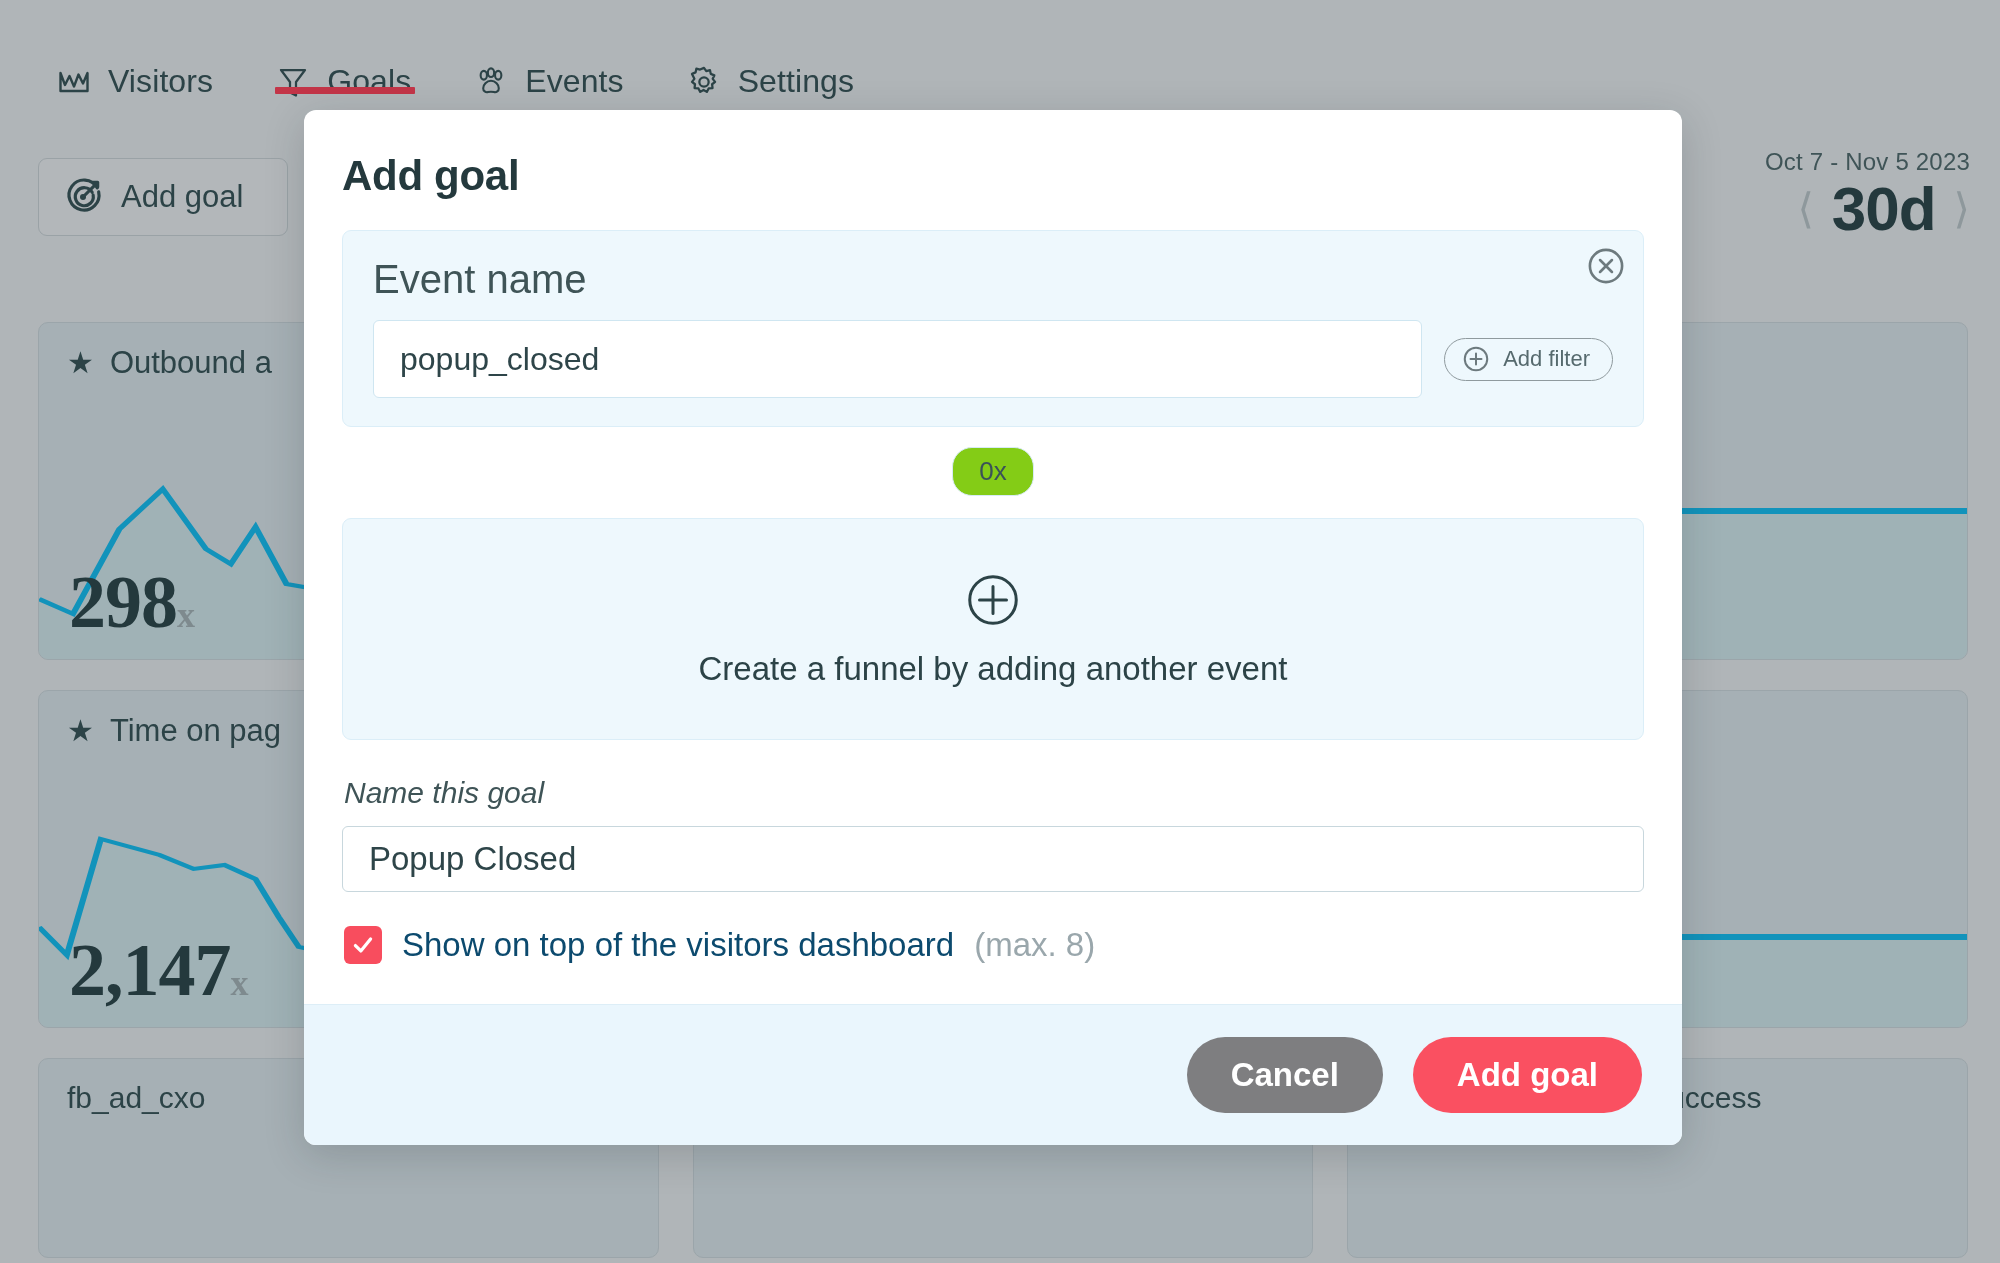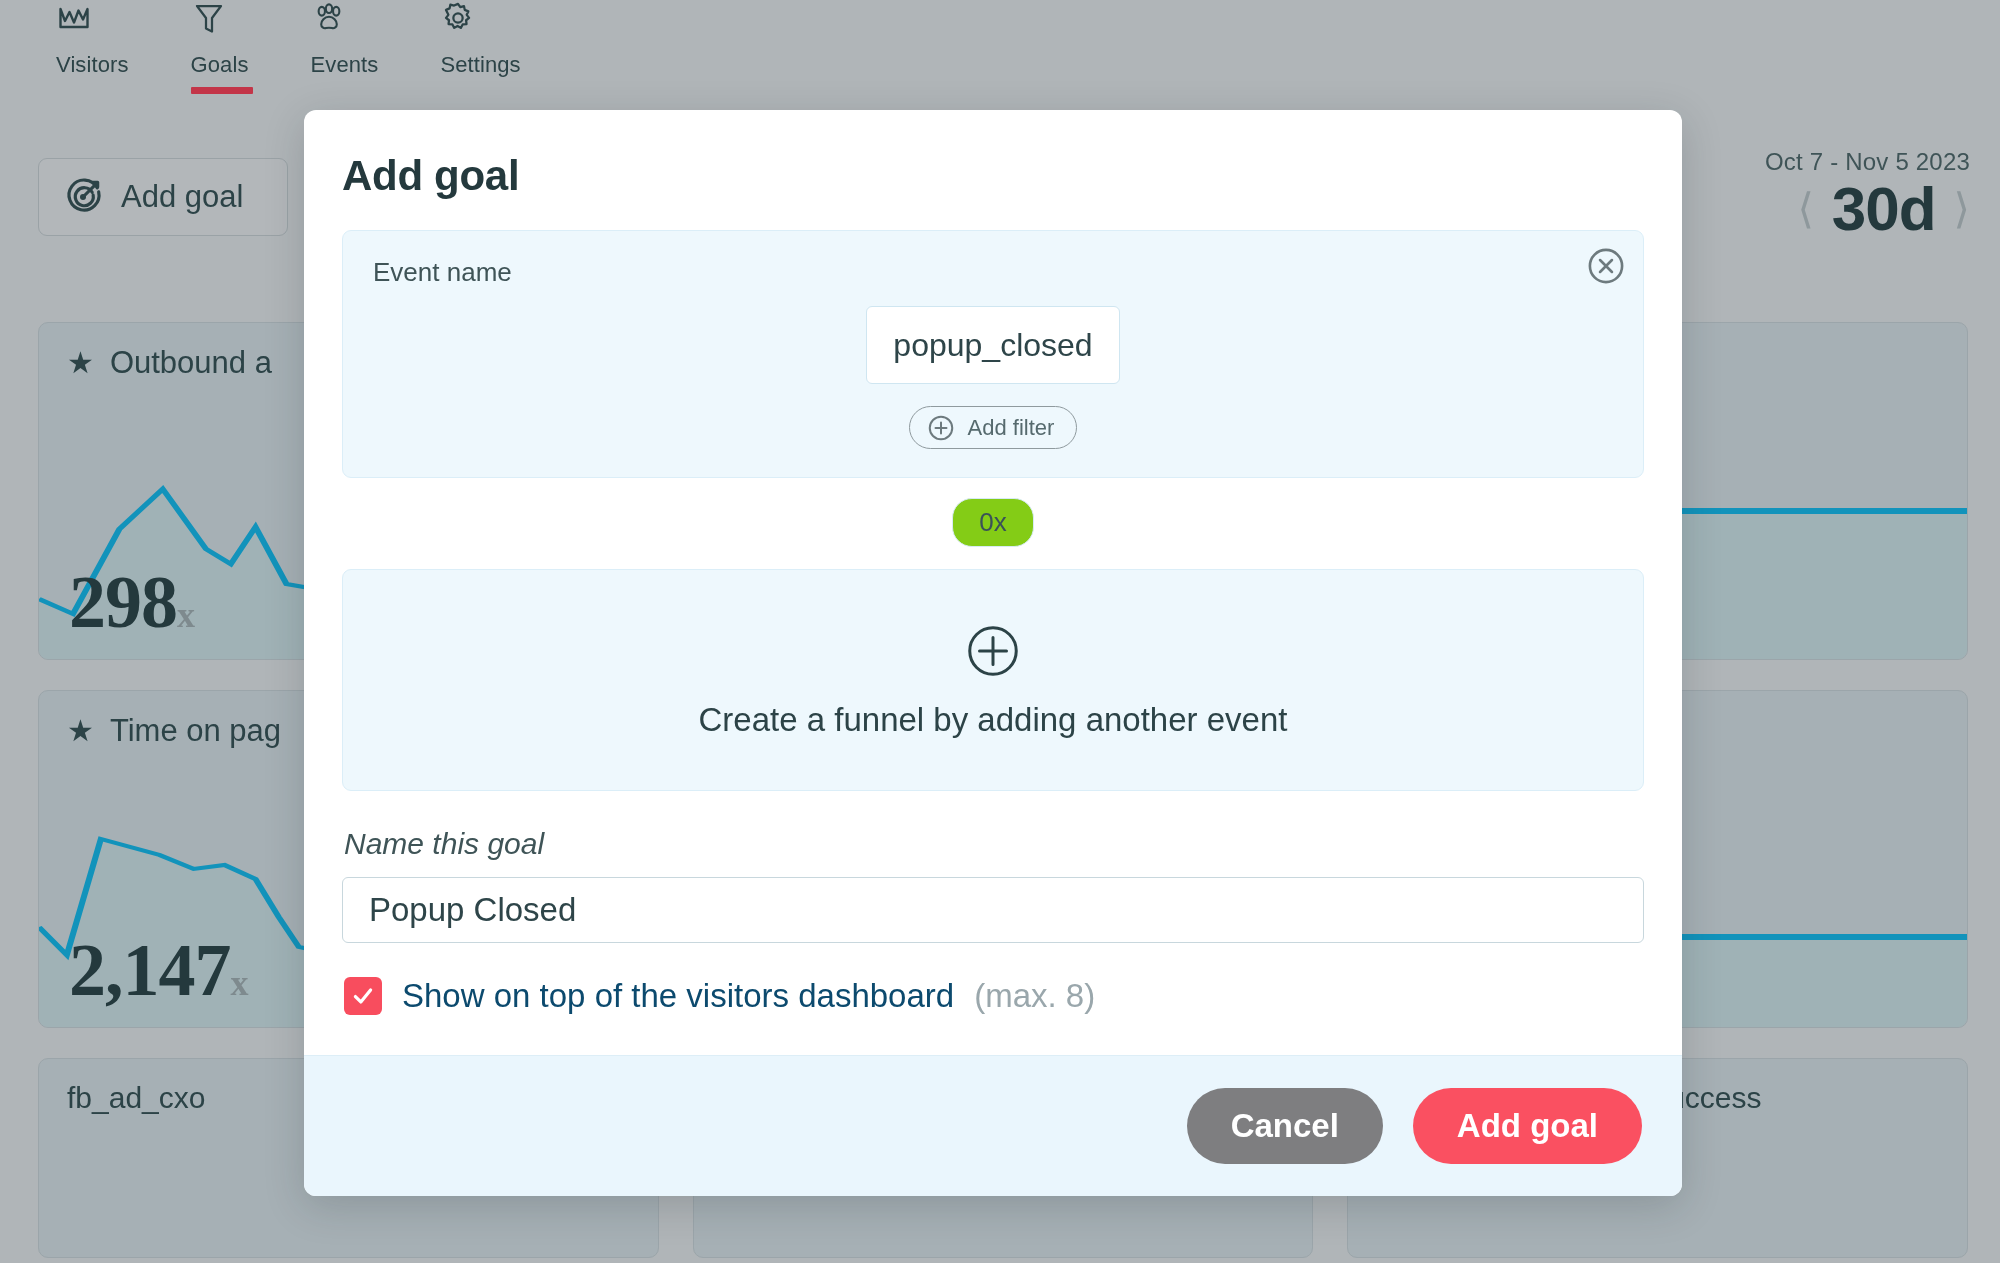--- a/index.html
+++ b/index.html
@@ -18,27 +18,26 @@
 
   
   #navbar {
     position: absolute; top: 0; left: 0; width: 2000px; height: 100px;
     display: flex; align-items: center;
     padding-left: 56px;
     gap: 62px;
     background: #b0b5b8;
   }
   .nav-tab {
-    display: flex; align-items: flex-start; gap: 16px;
+    display: flex; align-items: flex-end; gap: 16px;
     height: 100px;
     position: relative;
     color: #2c4347;
-    font-size: 22px;
+    font-size: 32px;
     letter-spacing: .1px;
-    flex-direction: column;
   }
   .nav-tab .nav-ico { width: 36px; height: 36px; display:block; }
   .nav-tab.active::after {
     content:""; position:absolute; left: 0; right: -4px; bottom: 6px;
     height: 7px; background:#c33548; border-radius:1px;
   }
 
   
   #toolbar {
     position:absolute; top: 148px; left: 0; width: 2000px; height: 96px;
@@ -119,22 +118,22 @@
   .modal-body { padding: 0 38px 0 38px; }
 
   
   #event-block {
     position:relative;
     background:#eef8fd;
     border:1px solid #dbeef8;
     border-radius: 9px;
     padding: 26px 30px 28px 30px;
   }
-  #event-name-label { font-size: 26px; color:#3f5457; margin-bottom: 18px;}
-  #event-row { display:flex; align-items:center; gap: 22px; flex-direction: column; }
+  #event-name-label { font-size: 40px; color:#3f5457; margin-bottom: 18px;}
+  #event-row { display:flex; align-items:center; gap: 22px; }
   #event-name-input {
     flex: 1 1 auto;
     height: 78px;
     background:#fff;
     border:1px solid #cfe6f1;
     border-radius: 6px;
     display:flex; align-items:center;
     padding: 0 26px;
     font-size: 32px; color:#2e4549;
   }

